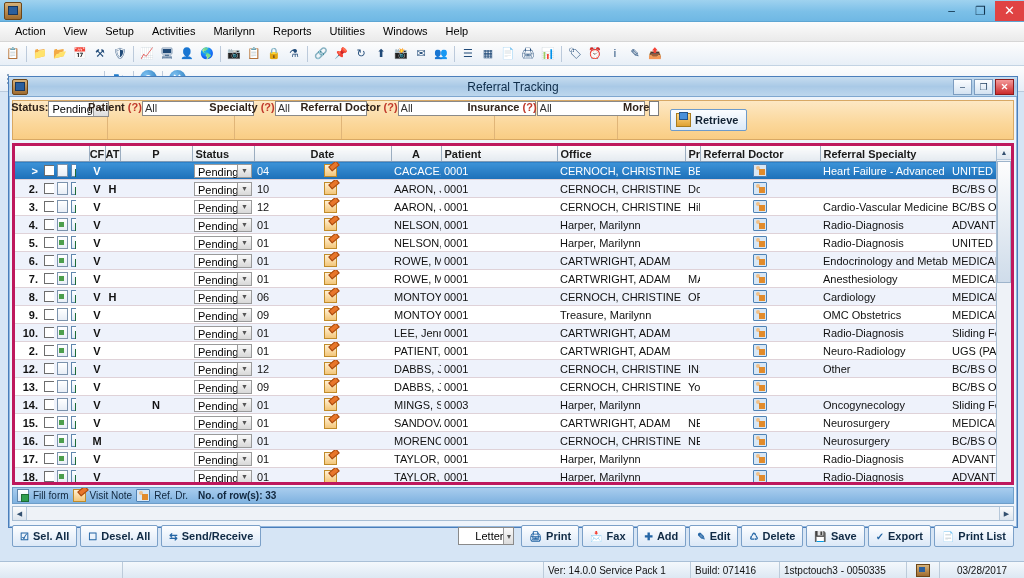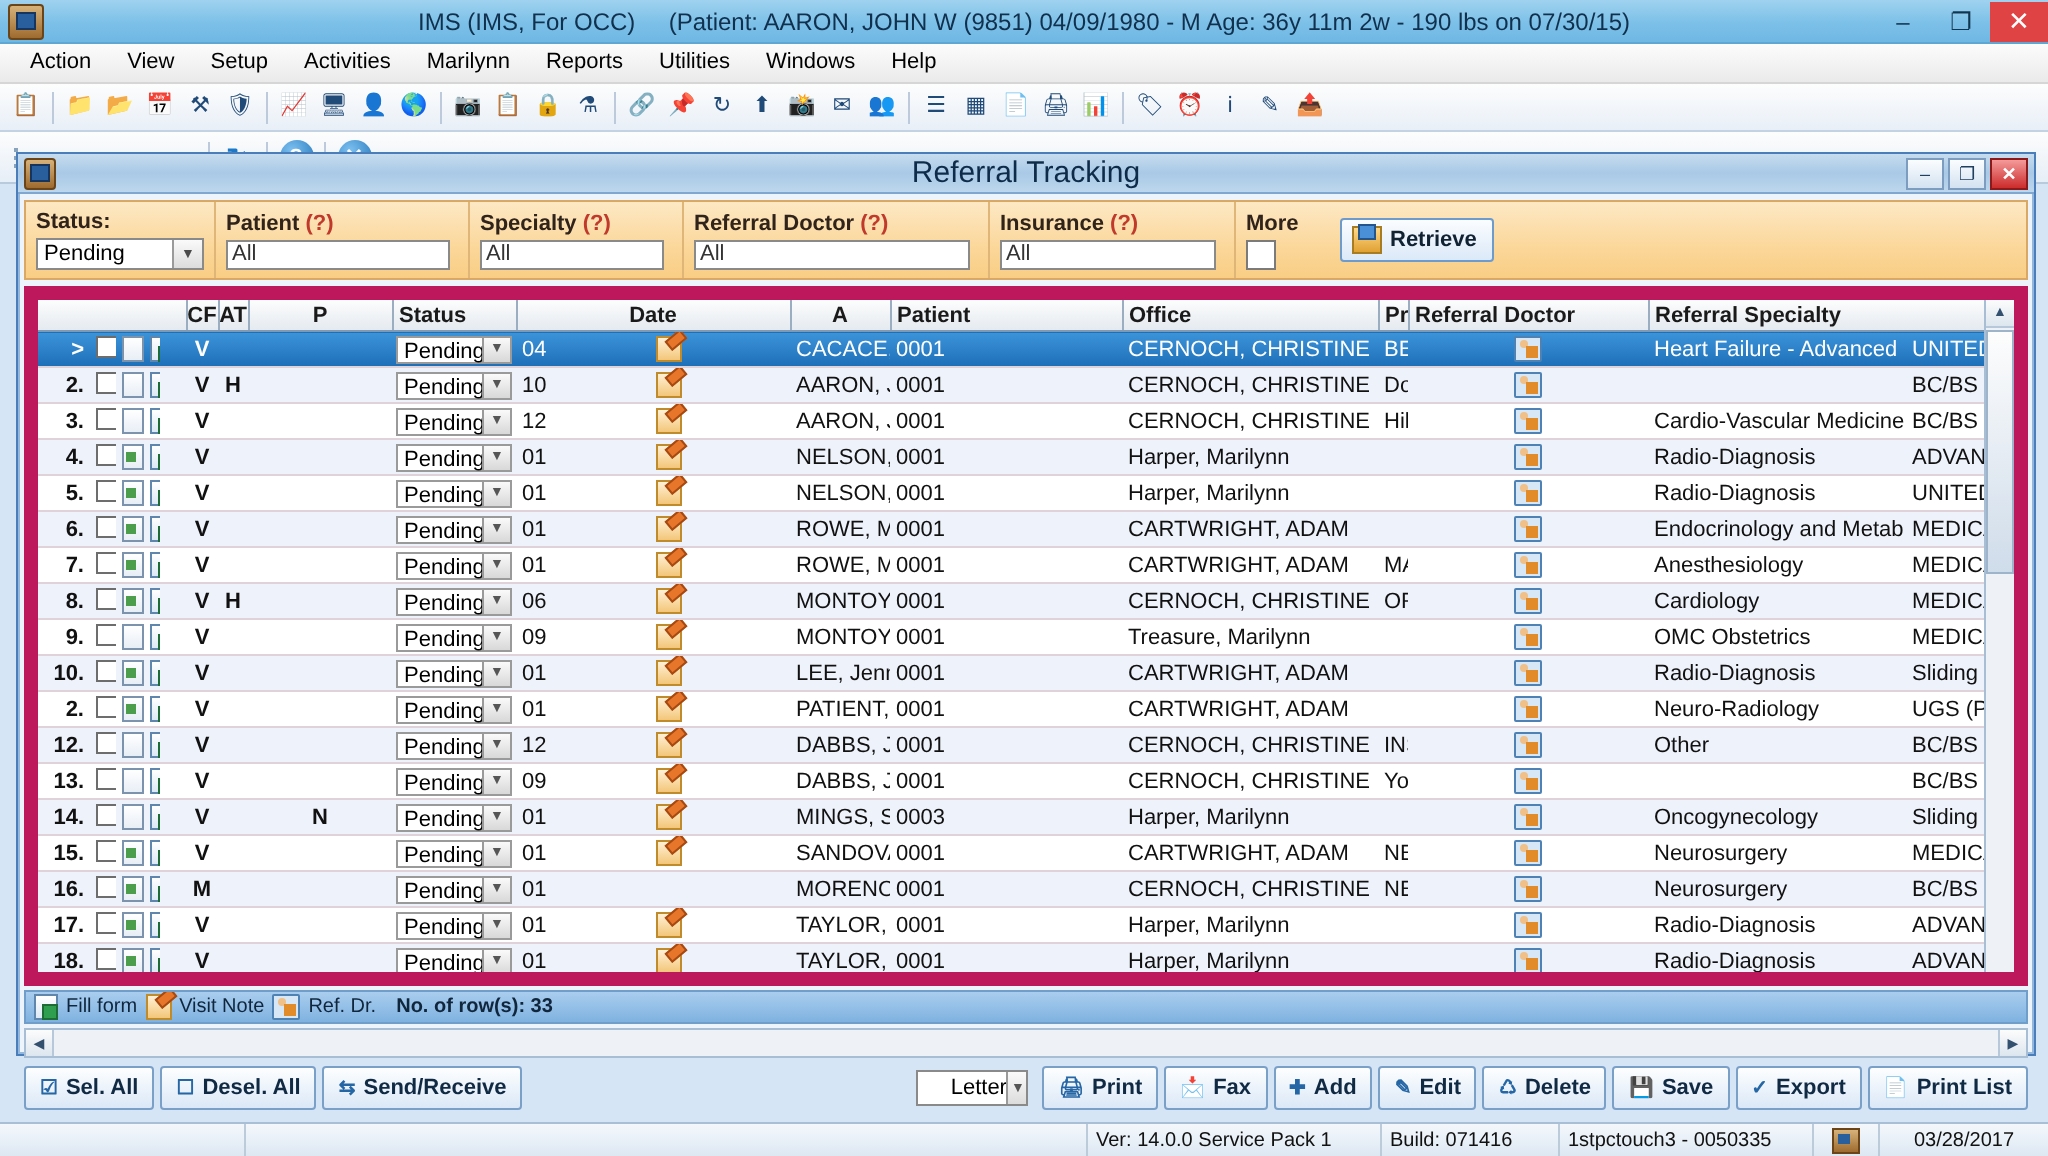--- a/index.html
+++ b/index.html
@@ -83,40 +83,40 @@
   }
   .mdi-ico{
     width:14px;height:14px;margin-left:3px;flex:0 0 auto;border-radius:2px;
     background:linear-gradient(#d6b27a,#9e6b2f);border:1px solid #6b4518;position:relative;
   }
   .mdi-ico:after{
     content:"";position:absolute;left:2px;top:2px;width:8px;height:7px;
     background:#2a5f9e;border:1px solid #16365f;
   }
   .mdi-title-text{
-    position:absolute;left:0;right:0;text-align:center;font-size:15px;color:#0e2c49;
+    position:absolute;left:0;right:0;text-align:center;font-size:12px;color:#0e2c49;
   }
   .mdi-btns{margin-left:auto;display:flex;gap:2px;padding-right:3px;}
   .mdi-btn{
     width:17px;height:14px;border:1px solid #7d9dc0;
     background:linear-gradient(#fbfdff,#d3e2f1);
     display:flex;align-items:center;justify-content:center;
     font-size:9px;color:#204060;
   }
   .mdi-btn.close{
     background:linear-gradient(#f49a9a,#cc2b2b);border-color:#8c1a1a;color:#fff;font-weight:bold;
   }
   
   .filters{
     height:38px;margin:3px 3px 0 3px;
     background:linear-gradient(#fde8c4,#fbd79a 60%,#f9cd84);
     border:1px solid #d8a864;display:flex;align-items:stretch;
   }
   .fgroup{
-    display:flex;flex-direction:column;justify-content:center;
+    display:flex;flex-direction:row;justify-content:center;
     padding:0 5px;border-right:1px solid #e0b578;
   }
   .flabel{font-size:11px;font-weight:bold;color:#30231a;margin-bottom:2px;white-space:nowrap;}
   .flabel .q{color:#c0392b;font-weight:bold;}
   .finput{
     height:15px;background:#fff;border:1px solid #8a8a8a;
     font-size:11px;color:#333;padding:0 2px;line-height:15px;
     box-sizing:border-box;
   }
   .fselect{
@@ -141,21 +141,21 @@
   .ico-retrieve{
     width:13px;height:12px;background:linear-gradient(#ffd98a,#e0a132);
     border:1px solid #a87c20;position:relative;
   }
   .ico-retrieve:after{
     content:"";position:absolute;left:2px;top:-2px;width:7px;height:6px;
     background:#4a90d9;border:1px solid #24558c;
   }
   
   .grid-wrap{
-    margin:3px 3px 0 3px;border:7px solid #be185d;background:#fff;
+    margin:3px 3px 0 3px;border:3px solid #be185d;background:#fff;
     height:336px;position:relative;overflow:hidden;
   }
   table.grid{border-collapse:collapse;width:100%;table-layout:fixed;font-size:11px;}
   table.grid th{
     background:linear-gradient(#fdfdfd,#e4eaf0);
     border-right:1px solid #9badc0;border-bottom:1px solid #7f9ab5;
     height:15px;font-size:11px;font-weight:bold;color:#1a1a1a;
     text-align:left;padding:0 3px;white-space:nowrap;overflow:hidden;
   }
   table.grid th.c{text-align:center;padding:0;}
@@ -294,25 +294,20 @@
   .dot3{
     width:3px;height:14px;display:flex;flex-direction:column;justify-content:center;gap:2px;margin:0 3px;
   }
   .dot3 i{width:2px;height:2px;background:#8aa3bd;display:block;}
 </style>
 </head>
 <body>
 
 <div class="app-titlebar">
   <div class="app-icon"></div>
-  <div class="app-title">
-    <span class="t1">IMS (IMS, For OCC)</span>
-    &nbsp;&nbsp;&nbsp;
-    <span>(Patient: AARON, JOHN W (9851) 04/09/1980 - M Age: 36y 11m 2w - 190 lbs on 07/30/15)</span>
-  </div>
   <div class="win-btns">
     <div class="win-btn">–</div>
     <div class="win-btn">❐</div>
     <div class="win-btn close">✕</div>
   </div>
 </div>
 
 <div class="menubar">
   <span>Action</span>
   <span>View</span>

